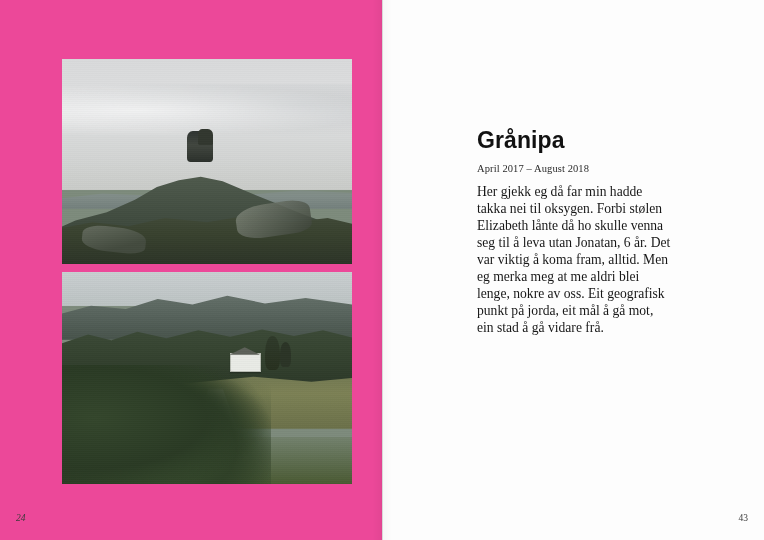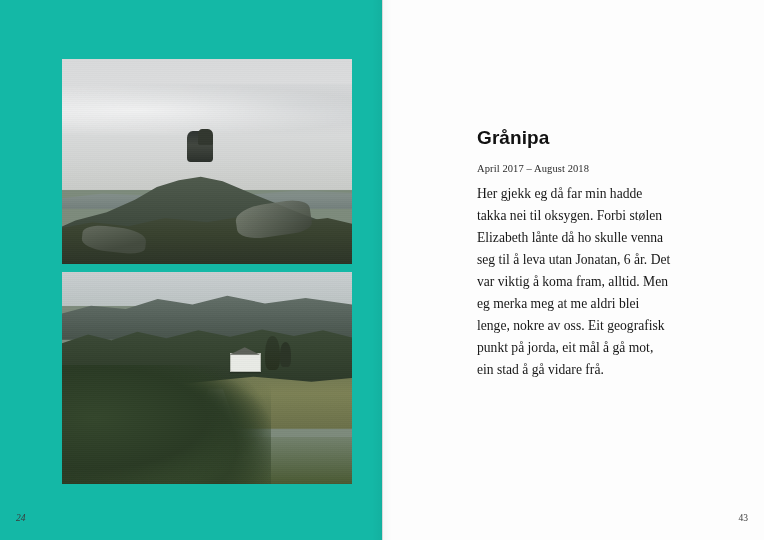--- a/index.html
+++ b/index.html
@@ -21,21 +21,21 @@
     background: #ffffff;
     display: flex;
   }
   .page {
     position: relative;
     height: 540px;
     box-sizing: border-box;
   }
   .page-left {
     width: 382px;
-    background: #14b8a6;
+    background: #ec4899;
     font-style: italic;
   }
   .page-right {
     width: 382px;
     background: #fdfdfd;
   }
   .gutter {
     position: absolute;
     left: 382px;
     top: 0;
@@ -196,42 +196,42 @@
     background: repeating-linear-gradient(0deg, rgba(0,0,0,0.018) 0px, rgba(0,0,0,0.018) 1px, rgba(255,255,255,0.012) 1px, rgba(255,255,255,0.012) 2px);
   }
 
   
   .chapter-title {
     position: absolute;
     left: 95px;
     top: 127px;
     font-family: "Liberation Sans", sans-serif;
     font-weight: bold;
-    font-size: 19px;
+    font-size: 23px;
     letter-spacing: 0.1px;
     color: #111111;
   }
   .chapter-dates {
     position: absolute;
     left: 95px;
     top: 155px;
     font-family: "Liberation Serif", serif;
     font-size: 10.5px;
     color: #2b2b2b;
     letter-spacing: 0.1px;
     margin-top: 8px;
   }
   .body-text {
     position: absolute;
     left: 95px;
     top: 183px;
     width: 196px;
     font-family: "Liberation Serif", serif;
     font-size: 13.6px;
-    line-height: 22px;
+    line-height: 17px;
     color: #171717;
     text-align: left;
     hyphens: none;
   }
 
   
   .folio {
     position: absolute;
     bottom: 17px;
     font-family: "Liberation Serif", serif;

